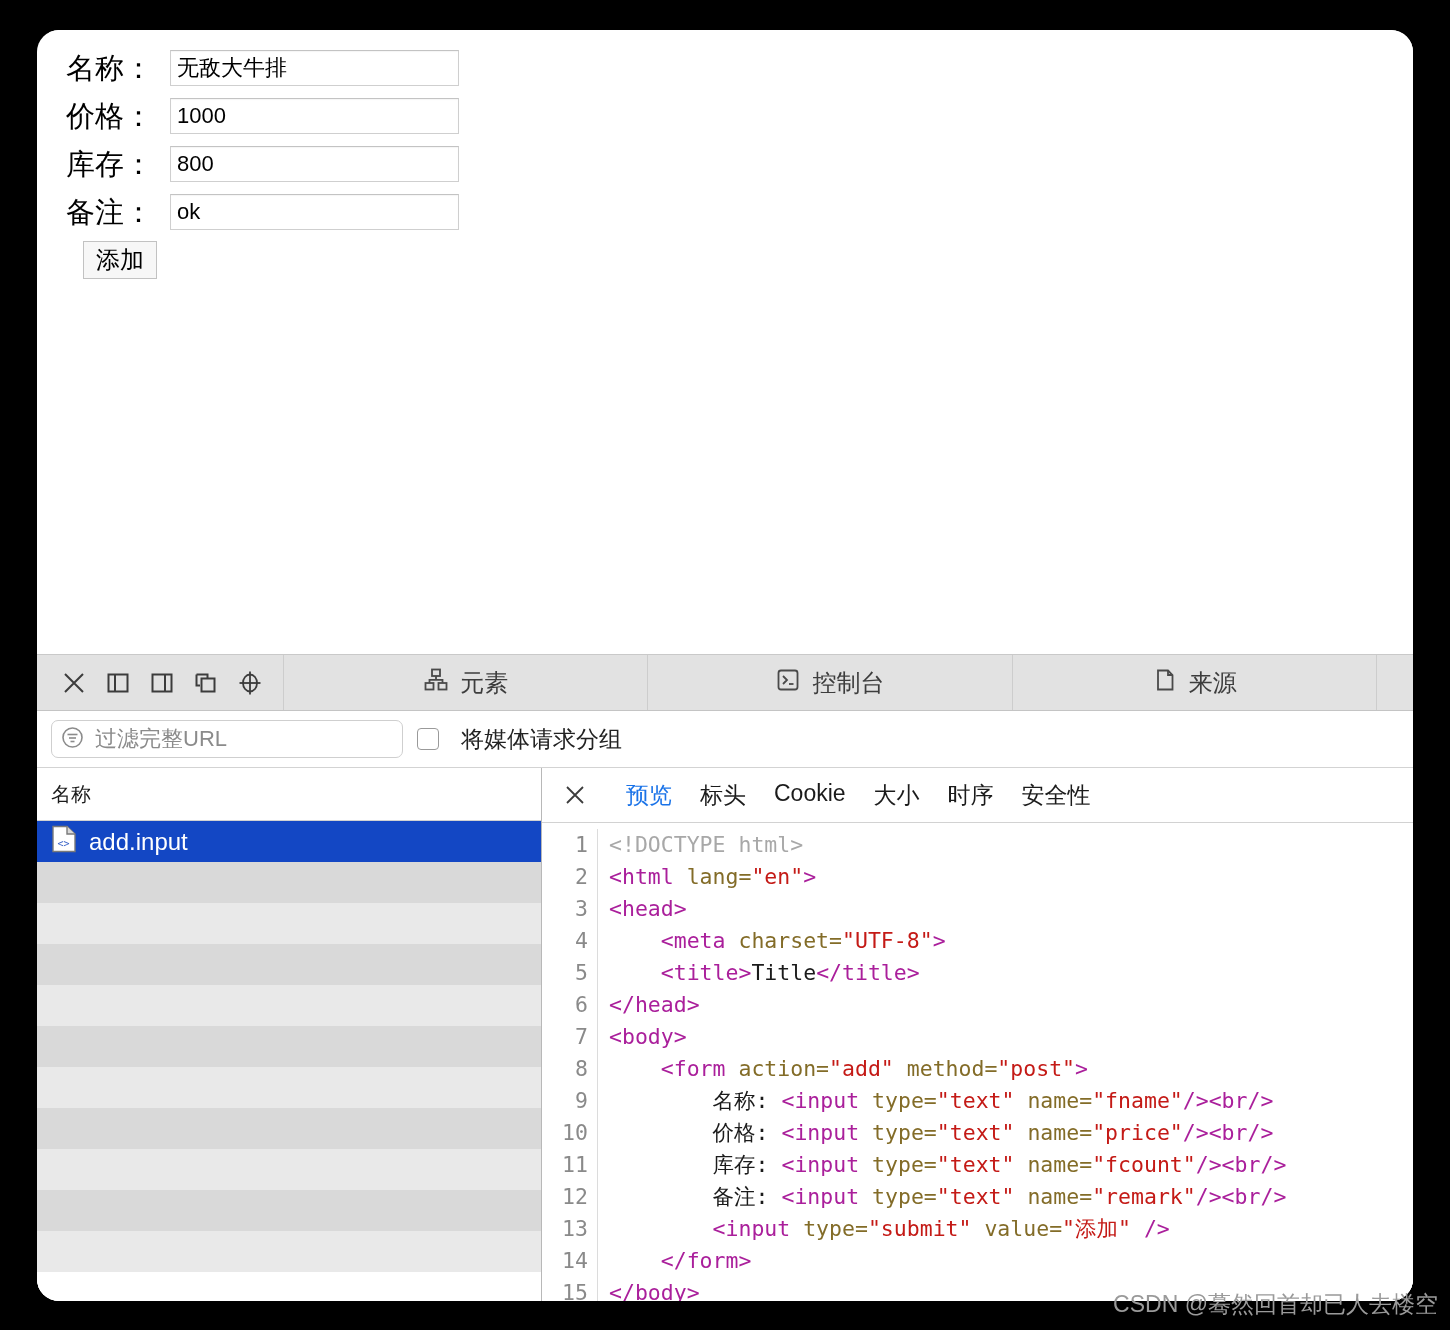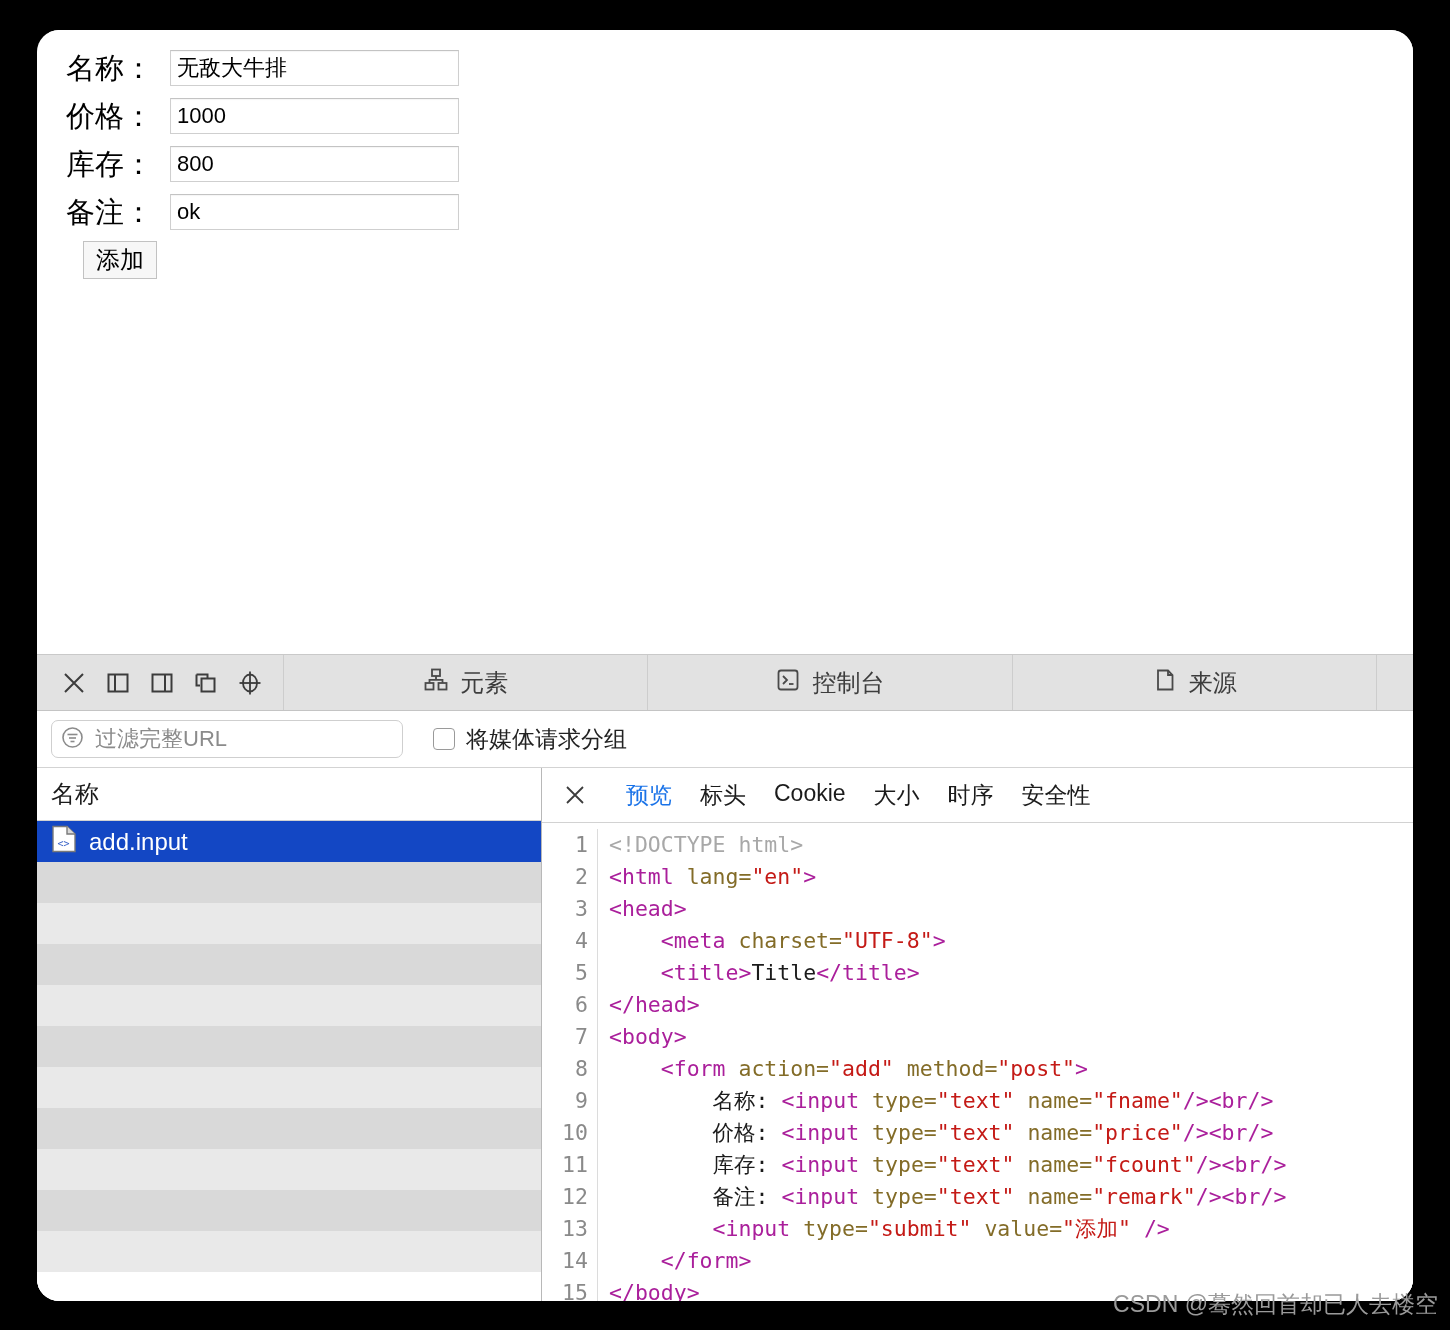--- a/index.html
+++ b/index.html
@@ -198,22 +198,22 @@
   }
 
   .chip.active {
     background: #1a73e8;
     color: #ffffff;
   }
 
   .chip-check {
     display: flex;
     align-items: center;
-    gap: 11px;
-    margin-left: 30px;
+    gap: 22px;
+    margin-left: 14px;
     cursor: pointer;
   }
 
   .checkbox-box {
     width: 22px;
     height: 22px;
     border: 1.5px solid #9a9a9a;
     border-radius: 4px;
     background: #fff;
     box-sizing: border-box;
@@ -237,21 +237,21 @@
     background: #ffffff;
     box-sizing: border-box;
     overflow: hidden;
   }
 
   .req-header {
     height: 52px;
     display: flex;
     align-items: center;
     padding-left: 14px;
-    font-size: 24px;
+    font-size: 20px;
     color: #1b1b1b;
     border-bottom: 1px solid #d2d2d2;
     background: #ffffff;
   }
 
   .req-row {
     height: 41px;
     display: flex;
     align-items: center;
     padding-left: 14px;

